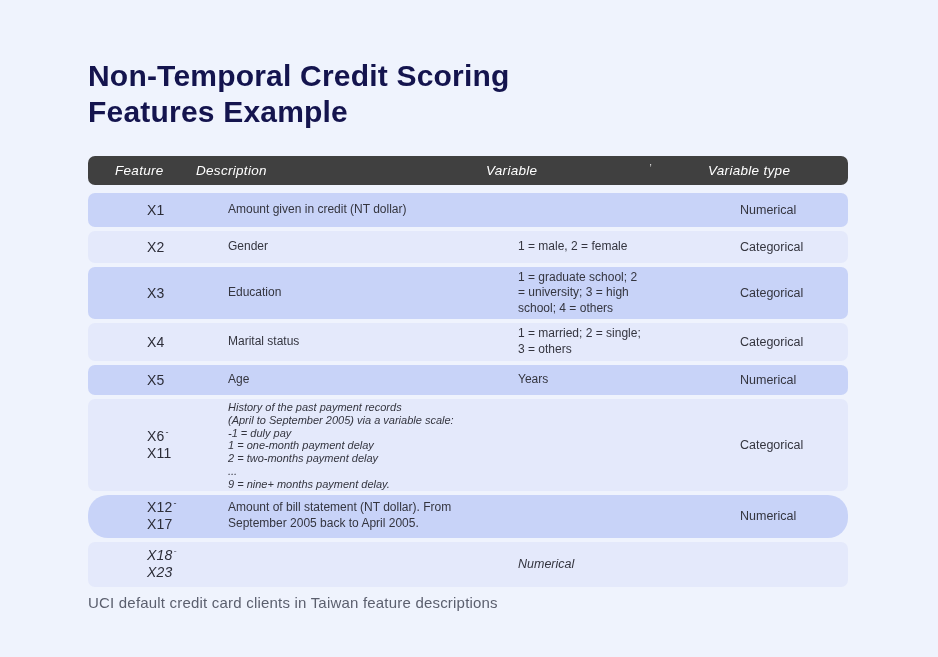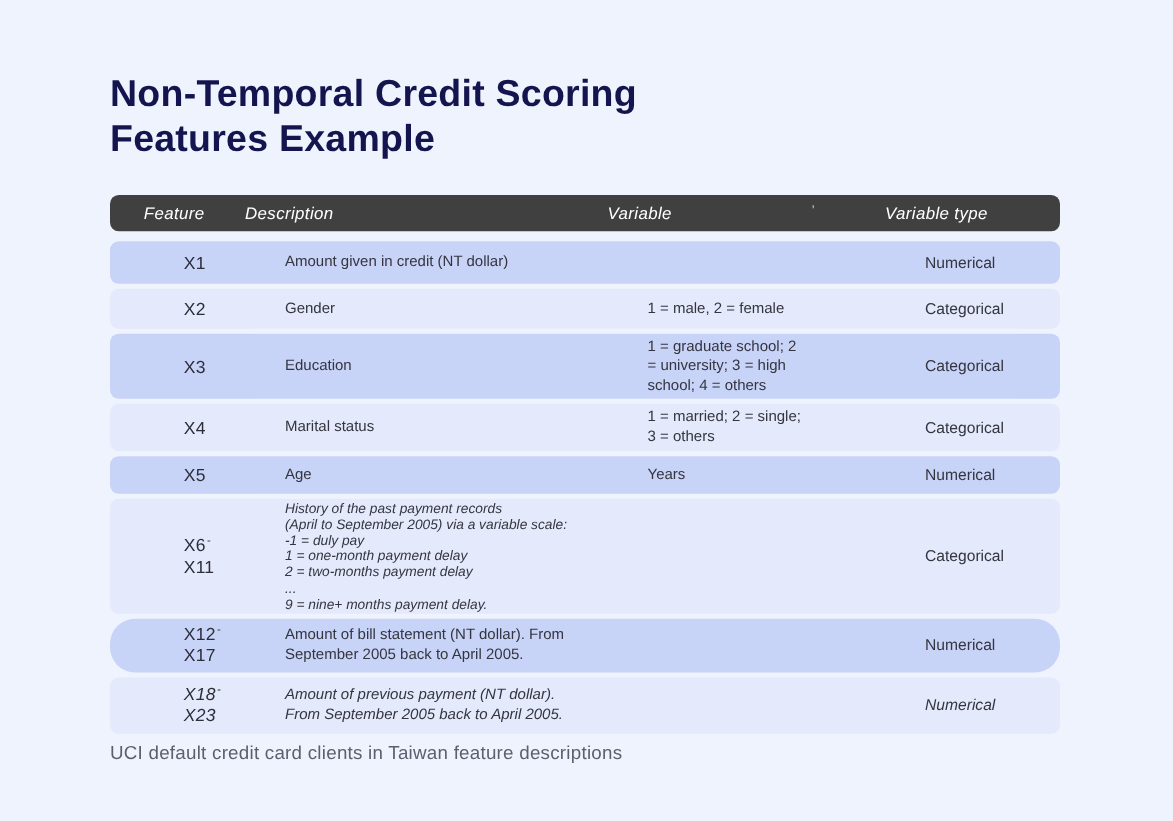--- a/index.html
+++ b/index.html
@@ -218,24 +218,20 @@
           <span></span>
         </div>
     <div class="cell vtype">Numerical</div>
   </div>
 
   <div class="row">
     <div class="cell feature">
           <span class="feat-block">X18<sup>-</sup>
 X23</span>
         </div>
-    <div class="cell desc">
-          <span>Amount of previous payment (NT dollar).
-From September 2005 back to April 2005.</span>
-        </div>
     <div class="cell variable">
           <span></span>
         </div>
     <div class="cell vtype">Numerical</div>
   </div>
 </div>
 </div>
 
 <p class="caption">UCI default credit card clients in Taiwan feature descriptions</p>
 

